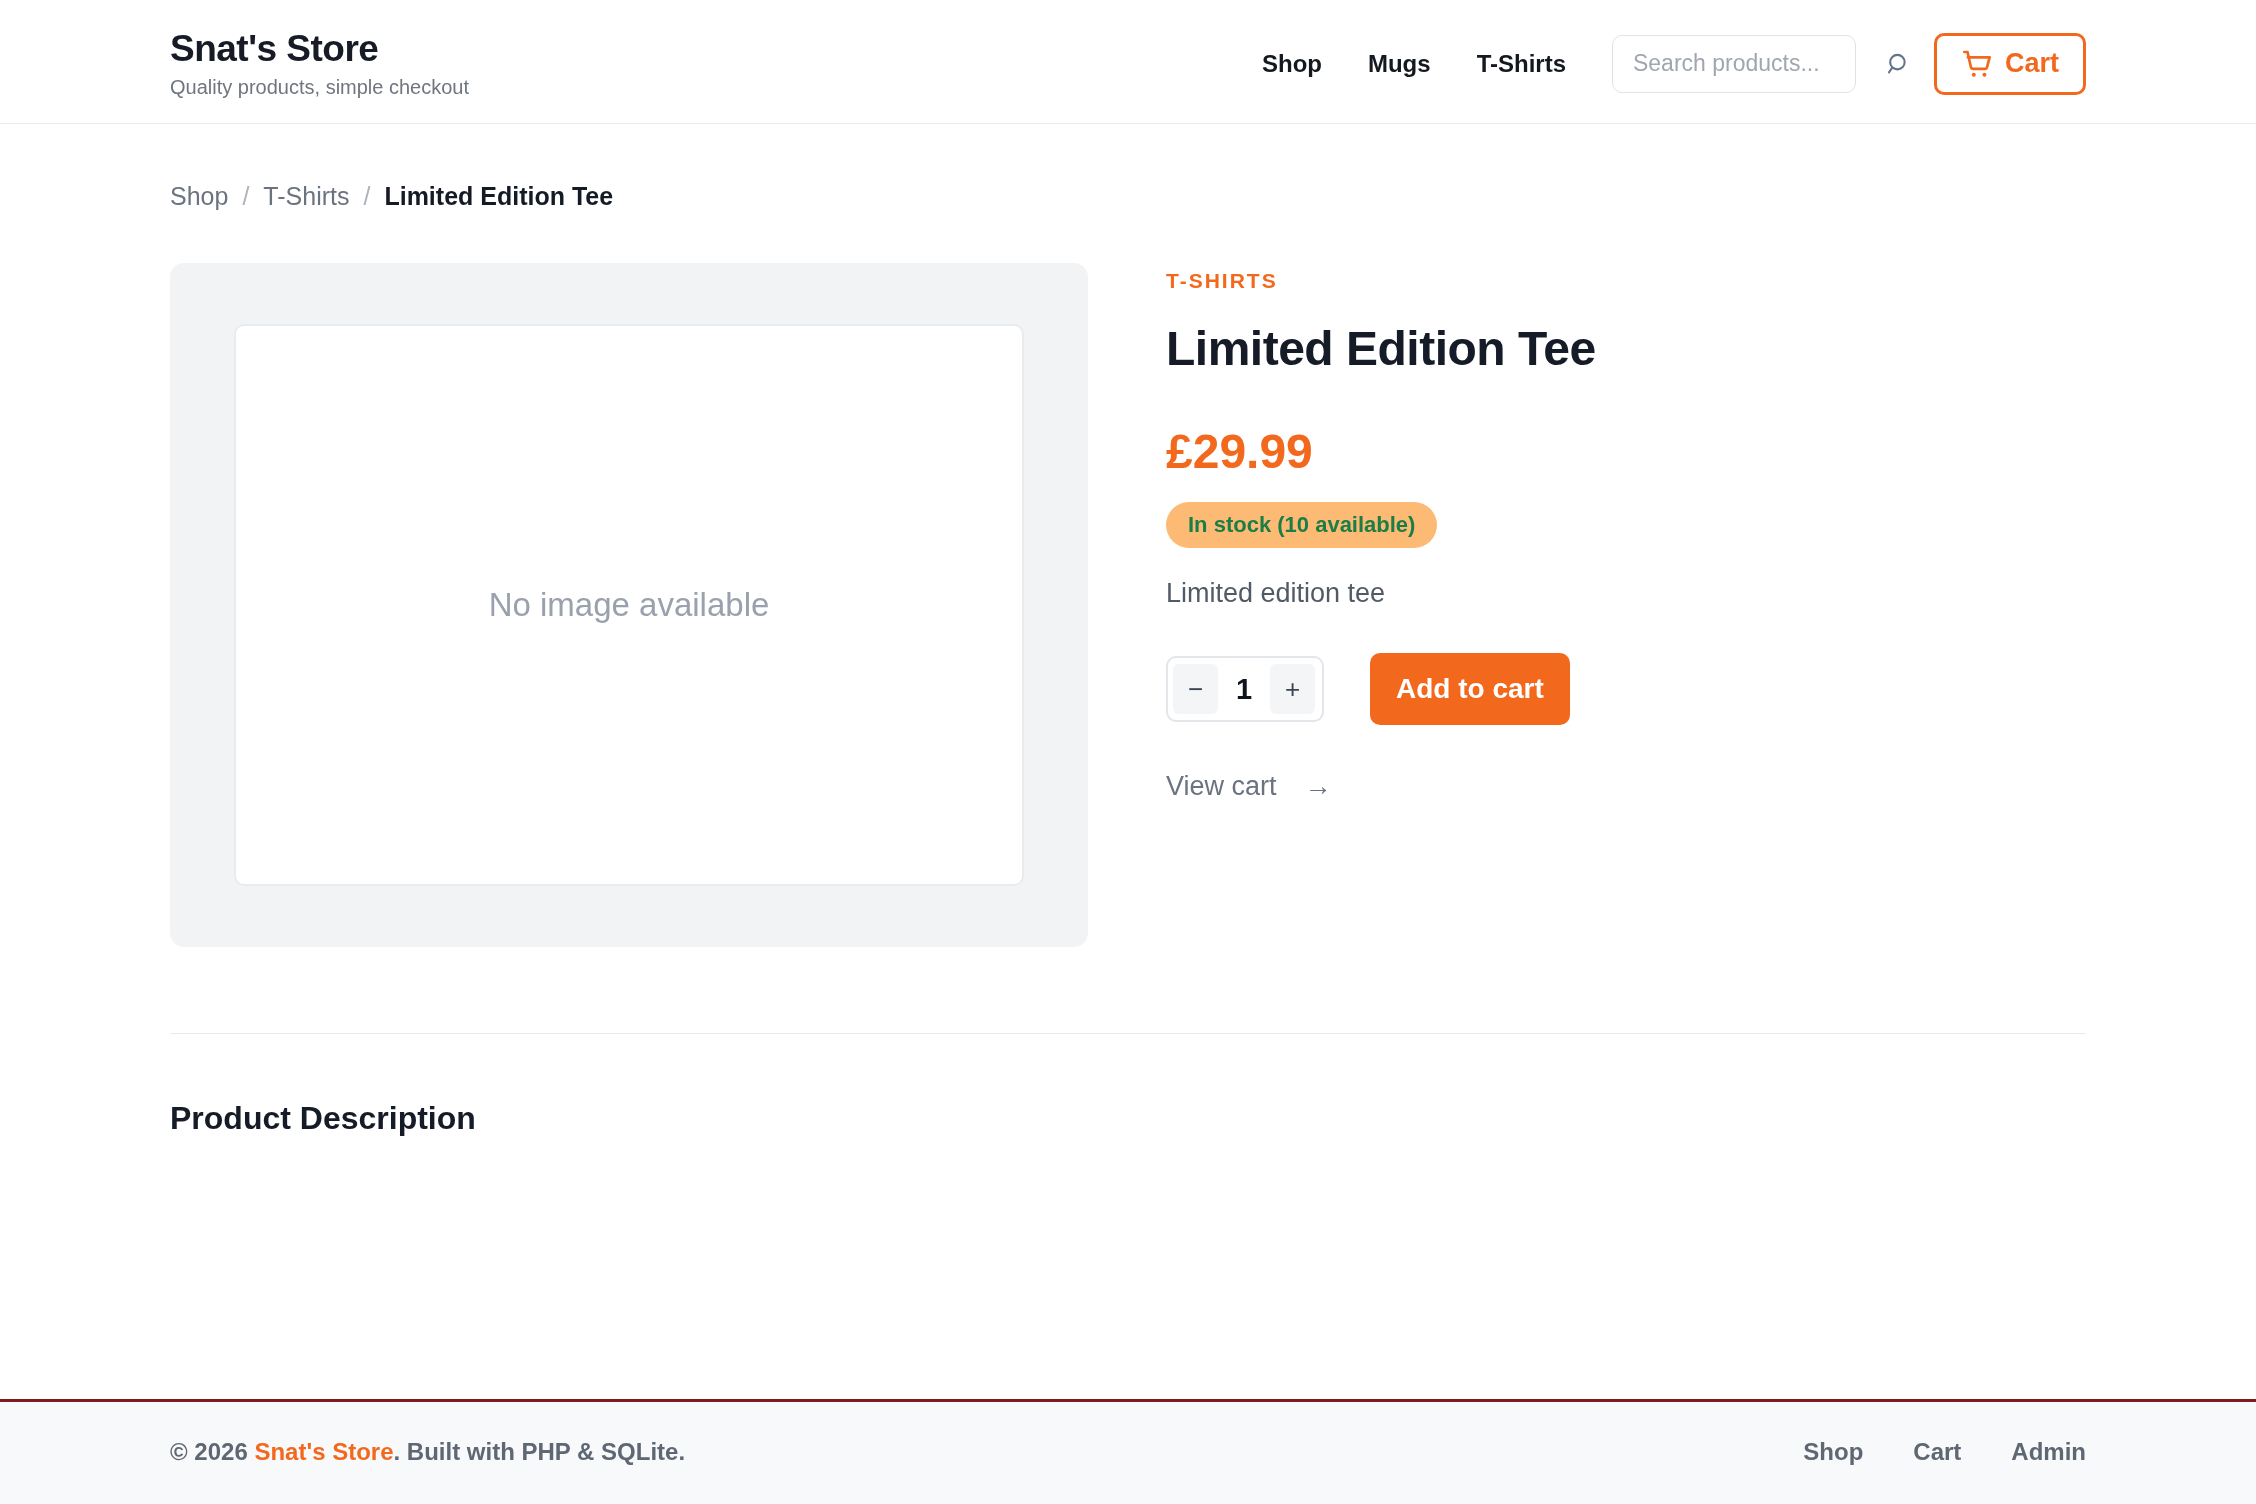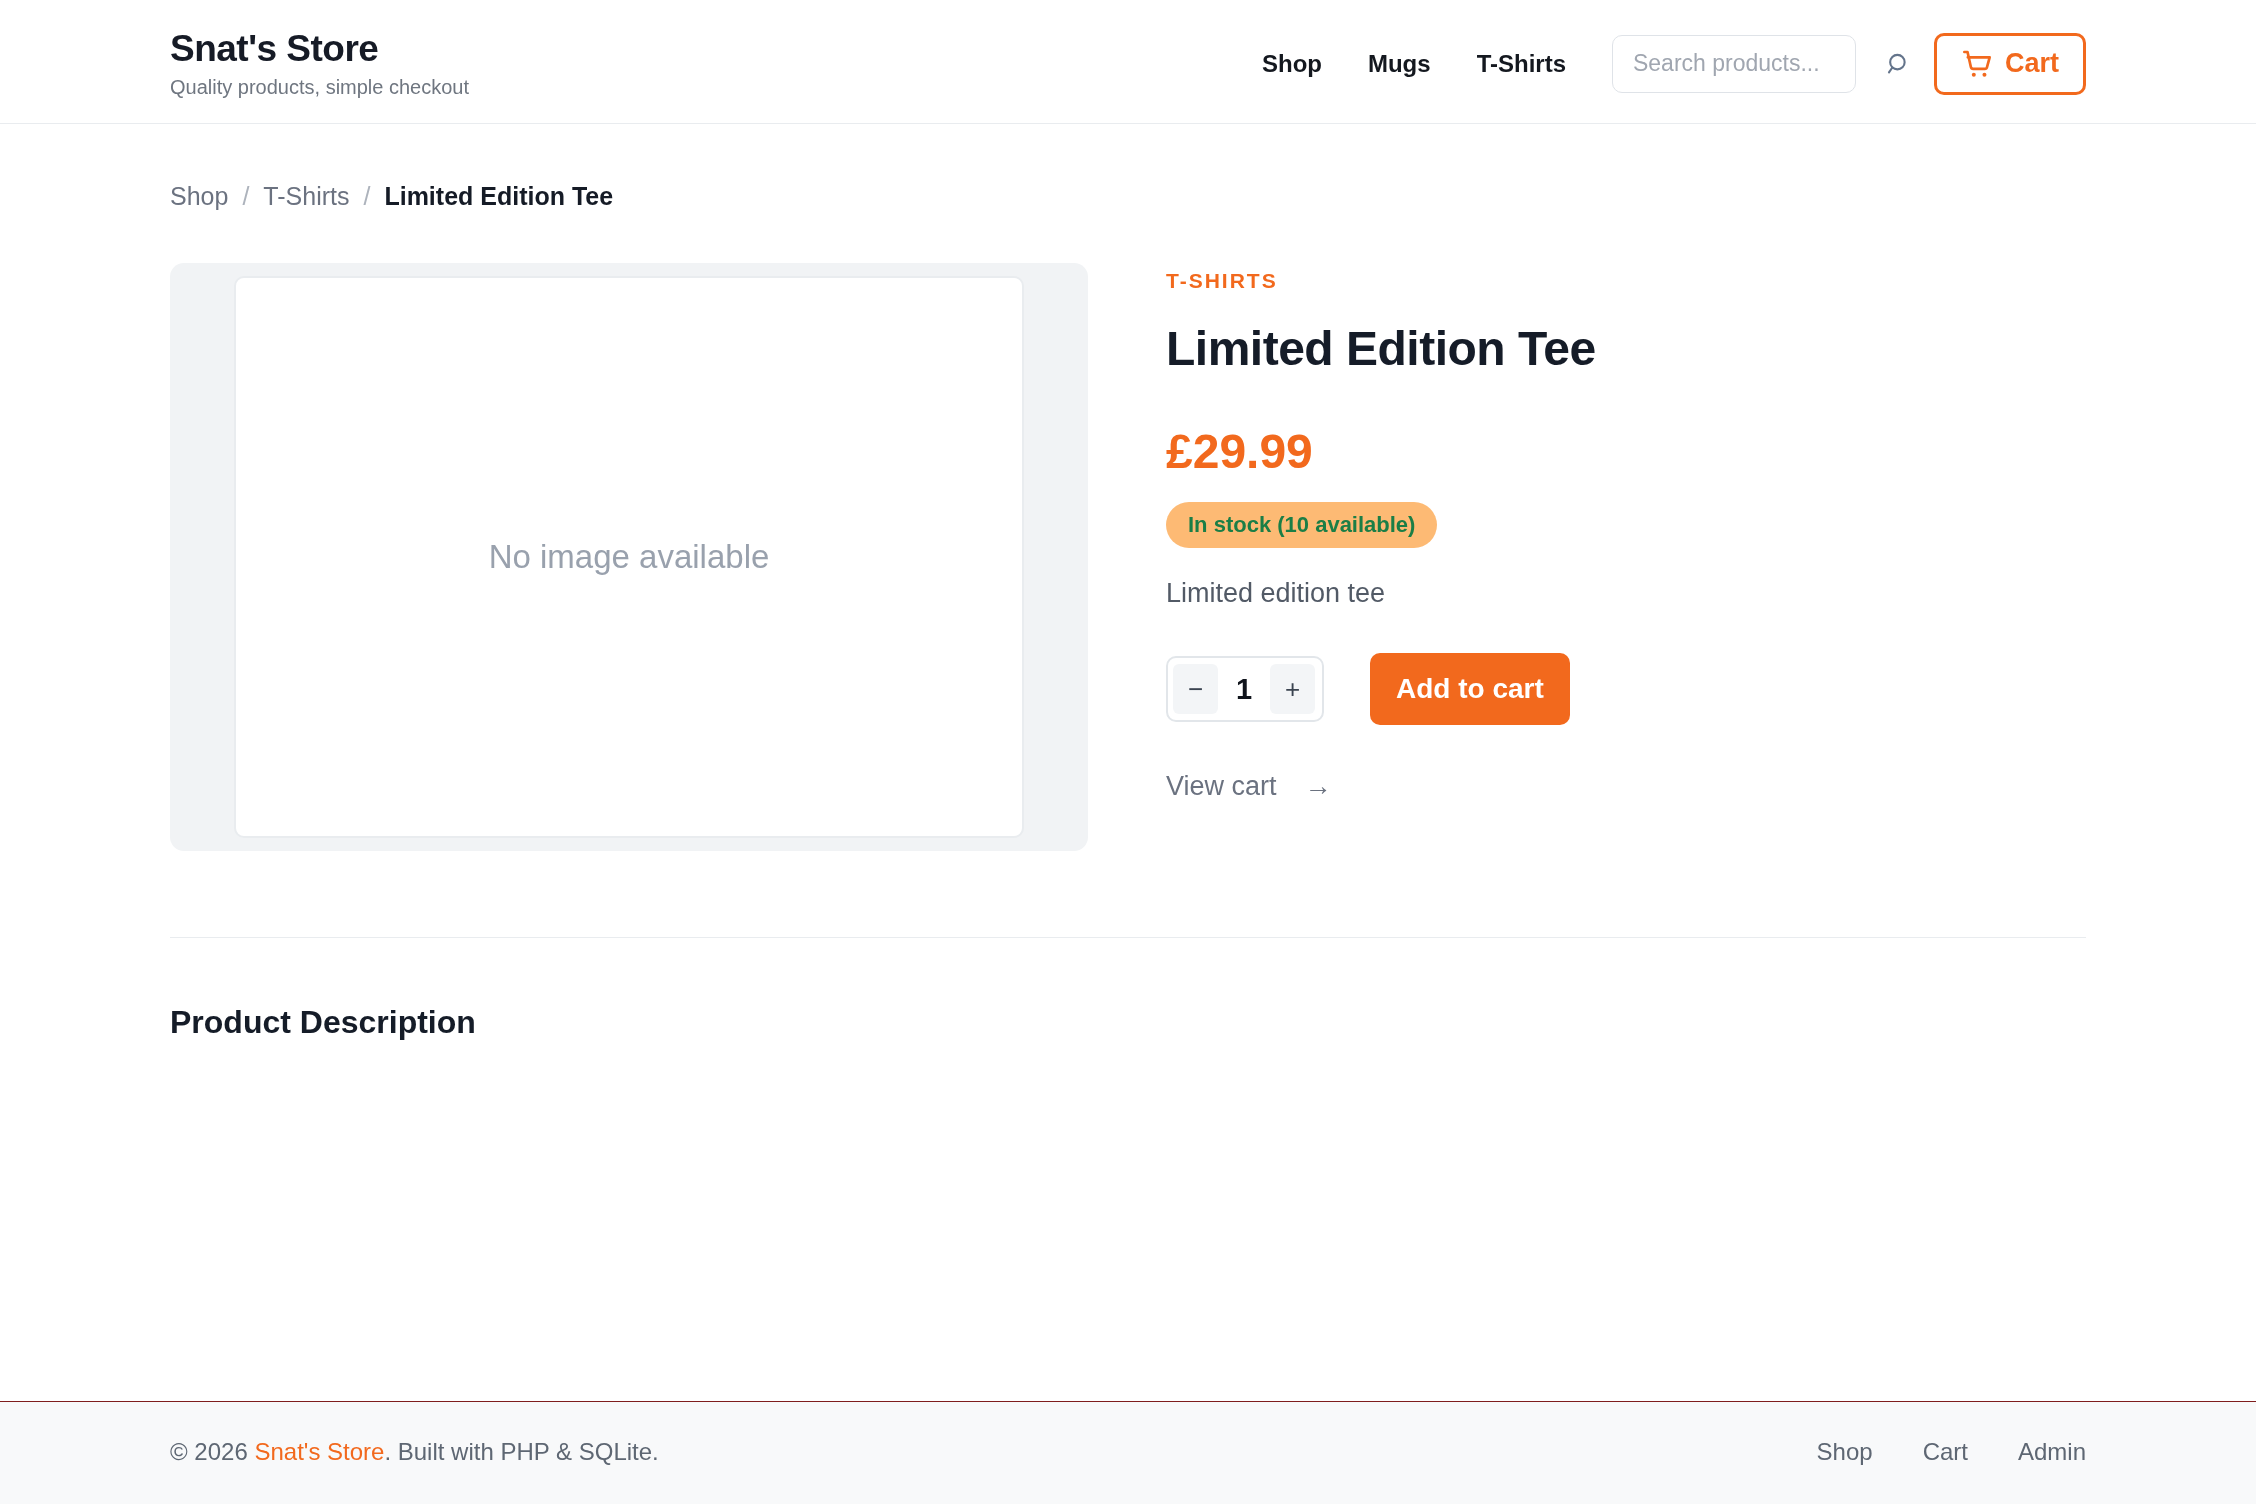--- a/index.html
+++ b/index.html
@@ -37,21 +37,21 @@
 
   
   .breadcrumb { margin-top: 58px; font-size: 25px; display: flex; align-items: center; gap: 14px; }
   .crumb-link { color: #6b7280; text-decoration: none; }
   .crumb-sep { color: #adb3bc; }
   .crumb-current { color: #151b26; font-weight: 600; }
 
   
   .product-grid { display: grid; grid-template-columns: 918px 1fr; column-gap: 78px; margin-top: 52px; }
   .gallery {
-    height: 588px; background: #f1f3f5; border-radius: 14px;
+    height: 684px; background: #f1f3f5; border-radius: 14px;
     display: flex; align-items: center; justify-content: center;
   }
   .gallery-inner {
     width: 790px; height: 562px; background: #ffffff;
     border: 2px solid #e9ecef; border-radius: 10px;
     display: flex; align-items: center; justify-content: center;
   }
   .no-image { font-size: 33px; color: #99a1ad; }
 
   .details { padding-top: 6px; }
@@ -91,21 +91,21 @@
   }
   .view-cart { margin-top: 46px; font-size: 27px; color: #6b7280; text-decoration: none; display: inline-flex; align-items: center; gap: 28px; }
 
   .divider { border: none; border-top: 1px solid #e9ecef; margin-top: 86px; }
 
   .desc-heading { font-size: 32px; font-weight: 700; color: #151c28; margin-top: 66px; }
   .desc-body { font-size: 27px; color: #1c212b; margin-top: 44px; }
 
   
   main { flex: 1; }
-  .site-footer { background: #f8f9fa; border-top: 1px solid #7f1d1d; }
+  .site-footer { background: #f8f9fa; border-top: 3px solid #7f1d1d; font-weight: bold; }
   .footer-inner { display: flex; align-items: center; justify-content: space-between; padding: 36px 0 38px; }
   .copyright { font-size: 24px; color: #5e6773; }
   .footer-brand-link { color: #f2691d; text-decoration: none; }
   .footer-links { display: flex; gap: 50px; }
   .footer-link { font-size: 24px; color: #5e6773; text-decoration: none; }
 
   svg { display: block; }
 </style>
 </head>
 <body>

